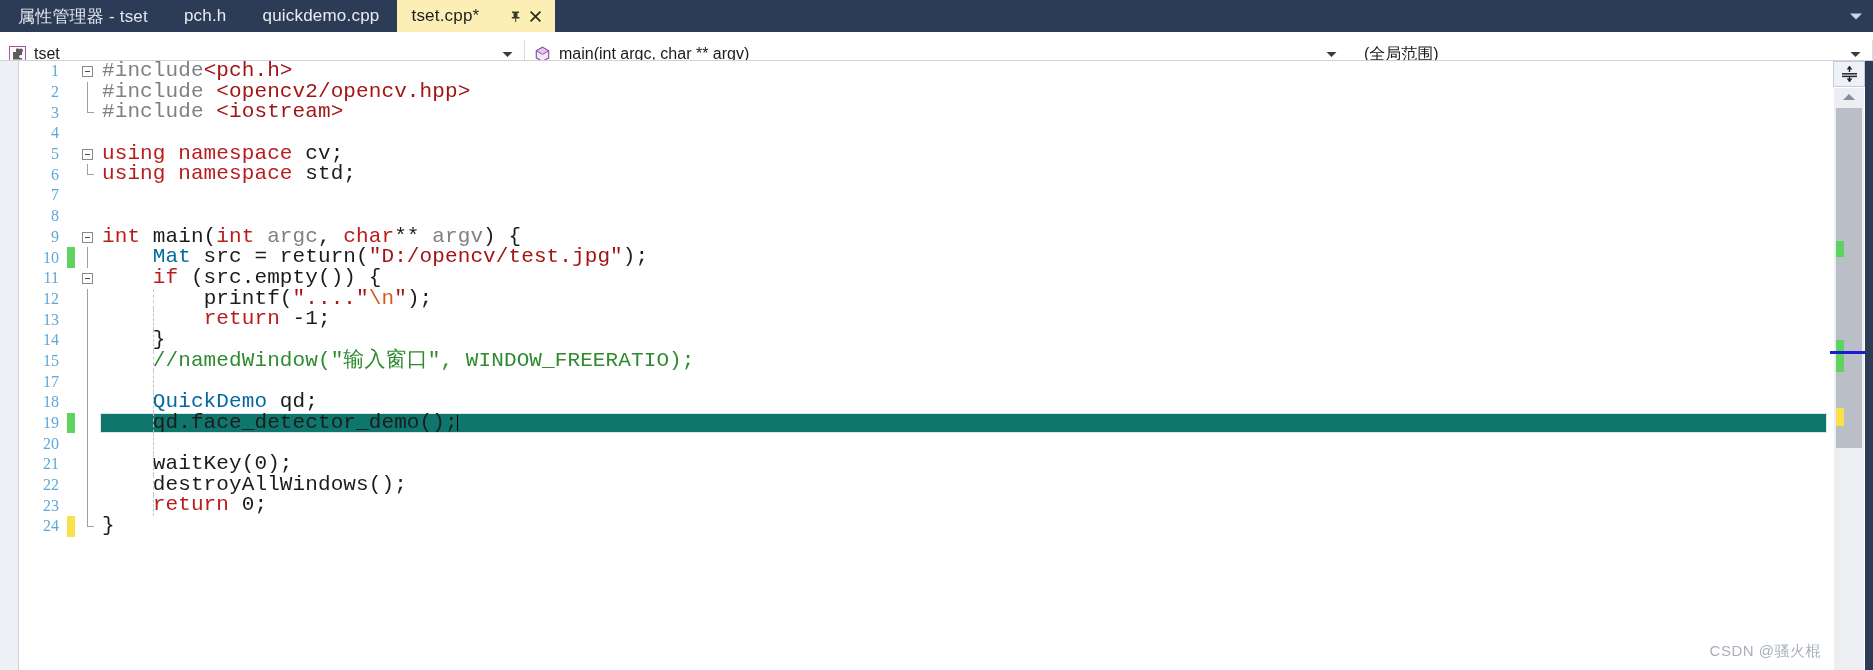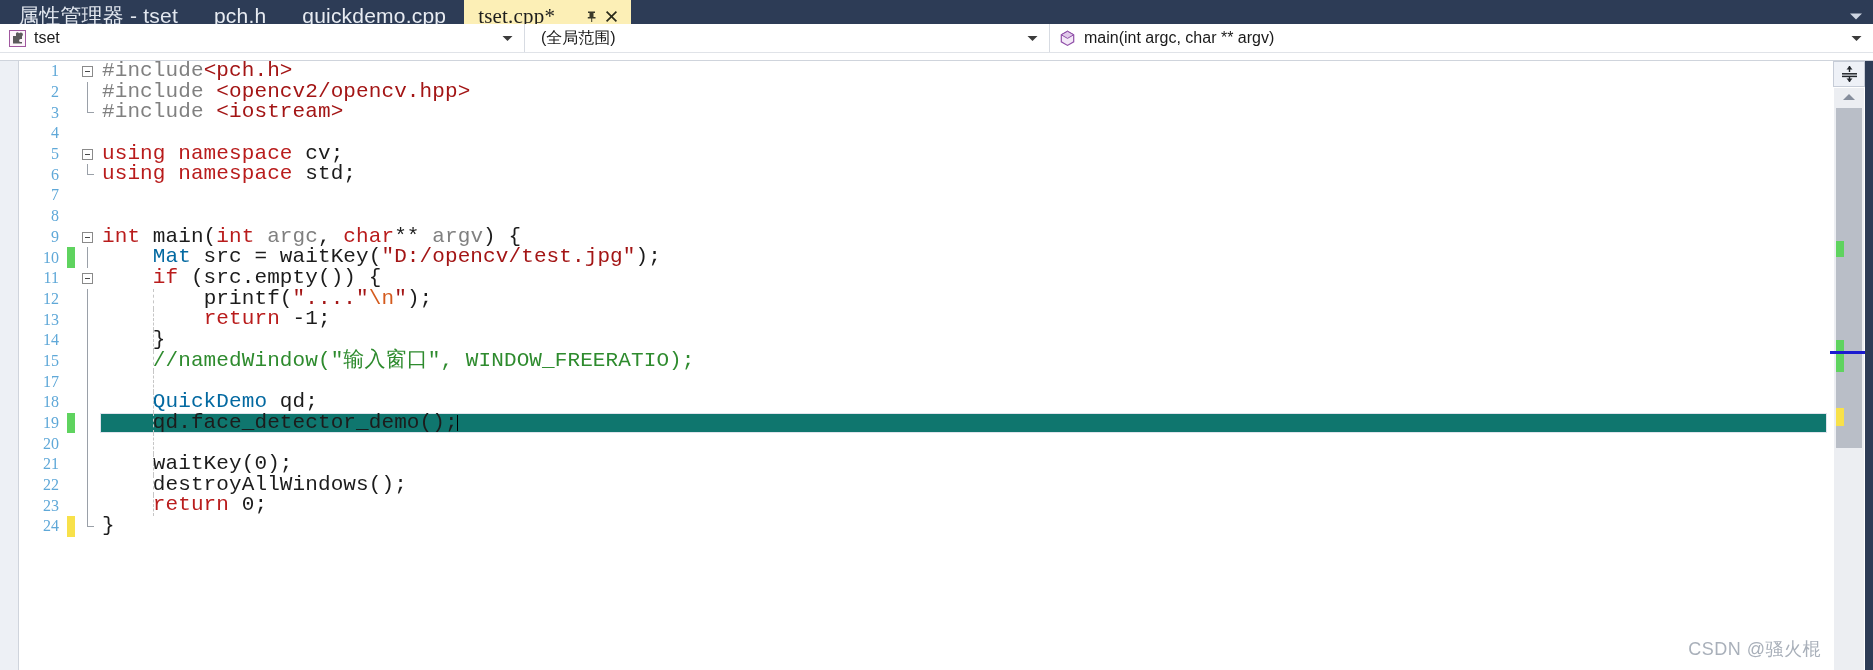--- a/index.html
+++ b/index.html
@@ -28,53 +28,53 @@
     width: 1873px; height: 32px;
     background: #2d3c56;
     display: flex;
     align-items: stretch;
   }
   .tab {
     display: flex;
     align-items: center;
     padding: 0 18px;
     color: #e8ecf2;
-    font-size: 21px;
+    font-size: 17px;
     white-space: nowrap;
     letter-spacing: 0.2px;
     font-family: "Liberation Sans", sans-serif;
   }
   .tab.tool { color: #e2e7ef; }
   .tab.active {
     background: #fcefb6;
     color: #1e1e1e;
     padding: 0 10px 0 14px;
   }
-  .tab.active .tab-label { margin-right: 26px; font-family: Liberation Serif, serif; }
+  .tab.active .tab-label { margin-right: 26px; }
   .tab-pin, .tab-close {
     width: 20px; height: 22px;
     display: inline-flex;
     align-items: center;
     justify-content: center;
     color: #3a3a2a;
   }
   .tab-pin svg, .tab-close svg { display: block; }
   .tabstrip-spacer { flex: 1 1 auto; }
   .tabstrip-chevron {
     width: 34px;
     display: flex;
     align-items: center;
     justify-content: center;
     color: #cdd5e2;
   }
 
   
   .navbar {
     position: absolute;
-    left: 0; top: 24px;
+    left: 0; top: 40px;
     width: 1873px; height: 28px;
     background: #ffffff;
     border-bottom: 1px solid #e0e3e8;
     display: flex;
     align-items: stretch;
   }
   .navcombo {
     display: flex;
     align-items: center;
     position: relative;
@@ -306,21 +306,21 @@
   .scroll-right-edge {
     position: absolute;
     right: 0; top: 0;
     width: 8px; height: 610px;
     background: #2d3c56;
   }
   .watermark {
     position: absolute;
     right: 52px; bottom: 10px;
     color: #a9b0ba;
-    font-size: 18px;
+    font-size: 15px;
     font-family: "Liberation Sans", sans-serif;
     letter-spacing: 0.5px;
     user-select: none;
   }
 </style>
 </head>
 <body>
 
 <div id="app">
 
@@ -366,43 +366,43 @@
         </svg>
       </span>
       <span class="nc-text">tset</span>
       <span class="nc-arrow">
         <svg width="11" height="7" viewBox="0 0 11 7">
           <path d="M0.5 1 L5.5 6 L10.5 1 Z" fill="#3b3b3b"></path>
         </svg>
       </span>
     </div>
 
+    <div class="navcombo func">
+      <span class="nc-icon">
+        <svg width="17" height="17" viewBox="0 0 17 17">
+          <path d="M8.5 1.3 L14.7 4.8 V11.8 L8.5 15.4 L2.3 11.8 V4.8 Z" fill="#f3e8f7" stroke="#8f4fa8" stroke-width="1.2"></path>
+          <path d="M8.5 1.3 L14.7 4.8 L8.5 8.4 L2.3 4.8 Z" fill="#e0c9ea" stroke="#8f4fa8" stroke-width="1"></path>
+        </svg>
+      </span>
+      <span class="nc-text">main(int argc, char ** argv)</span>
+      <span class="nc-arrow">
+        <svg width="11" height="7" viewBox="0 0 11 7">
+          <path d="M0.5 1 L5.5 6 L10.5 1 Z" fill="#3b3b3b"></path>
+        </svg>
+      </span>
+    </div>
+
     <div class="navcombo scope">
       <span class="nc-text">(全局范围)</span>
       <span class="nc-arrow">
         <svg width="11" height="7" viewBox="0 0 11 7">
           <path d="M0.5 1 L5.5 6 L10.5 1 Z" fill="#3b3b3b"></path>
         </svg>
       </span>
     </div>
-
-    <div class="navcombo func">
-      <span class="nc-icon">
-        <svg width="17" height="17" viewBox="0 0 17 17">
-          <path d="M8.5 1.3 L14.7 4.8 V11.8 L8.5 15.4 L2.3 11.8 V4.8 Z" fill="#f3e8f7" stroke="#8f4fa8" stroke-width="1.2"></path>
-          <path d="M8.5 1.3 L14.7 4.8 L8.5 8.4 L2.3 4.8 Z" fill="#e0c9ea" stroke="#8f4fa8" stroke-width="1"></path>
-        </svg>
-      </span>
-      <span class="nc-text">main(int argc, char ** argv)</span>
-      <span class="nc-arrow">
-        <svg width="11" height="7" viewBox="0 0 11 7">
-          <path d="M0.5 1 L5.5 6 L10.5 1 Z" fill="#3b3b3b"></path>
-        </svg>
-      </span>
-    </div>
   </div>
 
   <div class="editor">
 
     <div class="left-rail"></div>
 
     <div class="code-area">
 
       <div class="line">
         <span class="ln">1</span>
@@ -464,21 +464,21 @@
         <span class="ln">9</span>
         <span class="chg"></span>
         <span class="glyph"><i class="fold-box"></i></span>
         <span class="code-text"><span class="kw">int</span><span class="id"> main(</span><span class="kw">int</span><span class="gray"> argc</span><span class="id">, </span><span class="kw">char</span><span class="id">** </span><span class="gray">argv</span><span class="id">) {</span></span>
       </div>
 
       <div class="line">
         <span class="ln">10</span>
         <span class="chg green"></span>
         <span class="glyph"><i class="fold-line"></i></span>
-        <span class="code-text">    <span class="type">Mat</span><span class="id"> src = waitKey(</span><span class="str">"D:/opencv/test.jpg"</span><span class="id">);</span></span>
+        <span class="code-text">    <span class="type">Mat</span><span class="id"> src = return(</span><span class="str">"D:/opencv/test.jpg"</span><span class="id">);</span></span>
       </div>
 
       <div class="line">
         <span class="ln">11</span>
         <span class="chg"></span>
         <span class="glyph"><i class="fold-box"></i></span>
         <span class="code-text">    <span class="kw">if</span><span class="id"> (src.empty()) {</span></span>
       </div>
 
       <div class="line">

